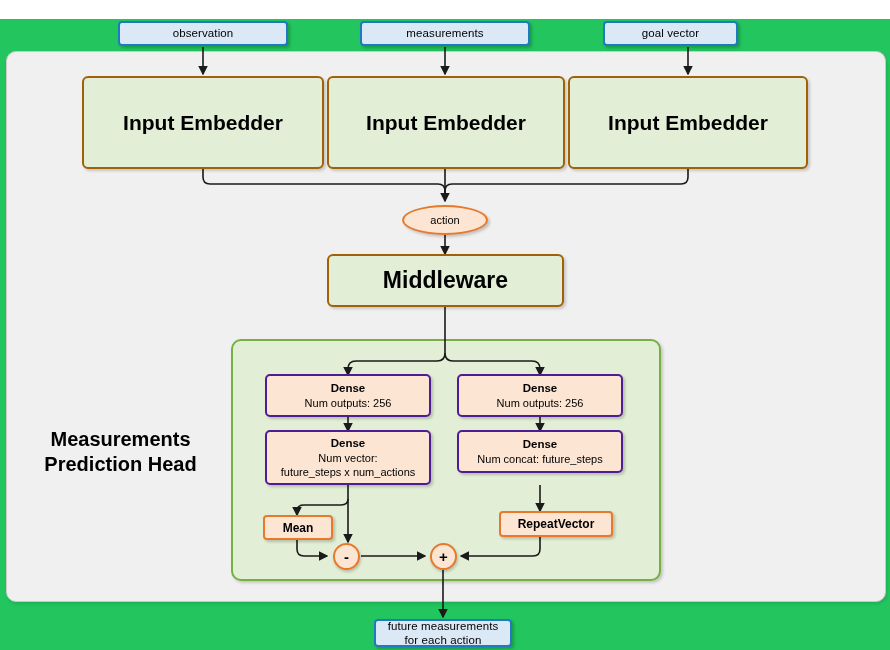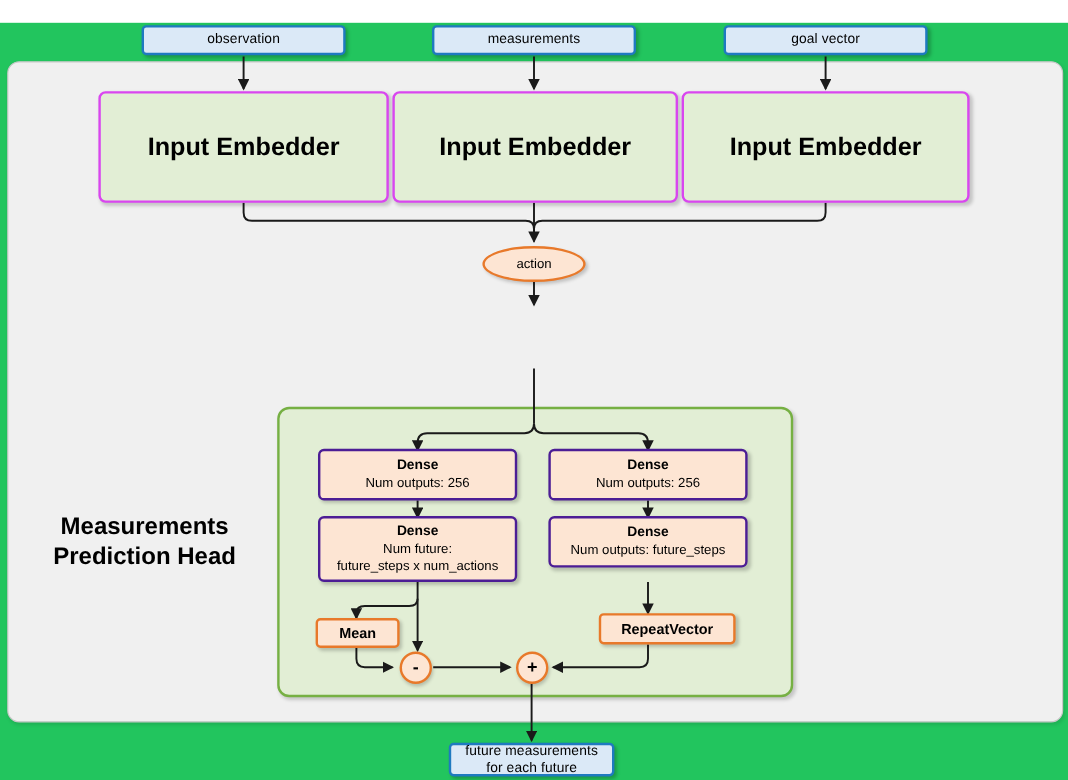--- a/index.html
+++ b/index.html
@@ -47,21 +47,21 @@
     border-radius: 4px;
     box-shadow: 2px 2px 3px rgba(0,0,0,0.22);
     font-size: 11.5px;
     color: #000;
     letter-spacing: 0.1px;
     line-height: 1.25;
   }
   
   .green-box {
     background: #e2eed5;
-    border: 2px solid #d946ef;
+    border: 2px solid #a16207;
     border-radius: 6px;
     box-shadow: 2px 2px 3px rgba(0,0,0,0.18);
     color: #000;
   }
   .embedder {
     font-size: 21px;
     font-weight: bold;
   }
   #middleware {
     font-size: 23px;
@@ -176,74 +176,77 @@
       <path d="M 443 551 L 443 598" marker-end="url(#arw)"></path>
     </g>
   </svg>
 
   <div class="node io-box" style="left:118px; top:2px; width:170px; height:25px;">
     <span>observation</span>
   </div>
   <div class="node io-box" style="left:360px; top:2px; width:170px; height:25px;">
     <span>measurements</span>
   </div>
-  <div class="node io-box" style="left:603px; top:2px; width:170px; height:25px;">
+  <div class="node io-box" style="left:603px; top:2px; width:135px; height:25px;">
     <span>goal vector</span>
   </div>
 
   <div class="node green-box embedder" style="left:82px; top:57px; width:242px; height:93px;">
     <span>Input Embedder</span>
   </div>
   <div class="node green-box embedder" style="left:327px; top:57px; width:238px; height:93px;">
     <span>Input Embedder</span>
   </div>
   <div class="node green-box embedder" style="left:568px; top:57px; width:240px; height:93px;">
     <span>Input Embedder</span>
   </div>
 
   <div class="node" id="concat-node" style="left:402px; top:186px; width:86px; height:30px;">
     <span>action</span>
   </div>
 
+  <div class="node green-box" id="middleware" style="left:327px; top:235px; width:237px; height:53px;">
+    <span>Middleware</span>
+  </div>
 
   <div id="head-group"></div>
   <div id="head-label">
     <div>Measurements</div>
     <div>Prediction Head</div>
   </div>
 
   <div class="node op-box" style="left:265px; top:355px; width:166px; height:43px;">
     <span class="ttl">Dense</span>
     <span>Num outputs: 256</span>
   </div>
   <div class="node op-box" style="left:265px; top:411px; width:166px; height:55px;">
     <span class="ttl">Dense</span>
-    <span>Num future:</span>
+    <span>Num vector:</span>
     <span>future_steps x num_actions</span>
   </div>
   <div class="node op-plain" style="left:263px; top:496px; width:70px; height:25px;">
     <span>Mean</span>
   </div>
   <div class="node circ-op" style="left:333px; top:524px; width:27px; height:27px;">
     <span>-</span>
   </div>
 
   <div class="node op-box" style="left:457px; top:355px; width:166px; height:43px;">
     <span class="ttl">Dense</span>
     <span>Num outputs: 256</span>
   </div>
   <div class="node op-box" style="left:457px; top:411px; width:166px; height:43px;">
     <span class="ttl">Dense</span>
-    <span>Num outputs: future_steps</span>
+    <span>Num concat: future_steps</span>
   </div>
   <div class="node op-plain" style="left:499px; top:492px; width:114px; height:26px;">
     <span>RepeatVector</span>
   </div>
   <div class="node circ-op" style="left:430px; top:524px; width:27px; height:27px;">
     <span>+</span>
   </div>
 
   <div class="node io-box" style="left:374px; top:600px; width:138px; height:28px; flex-direction:column;">
     <span>future measurements</span>
-    <span>for each future</span>
+    <span>for each action</span>
   </div>
 
 </div>
 
 </body></html>

